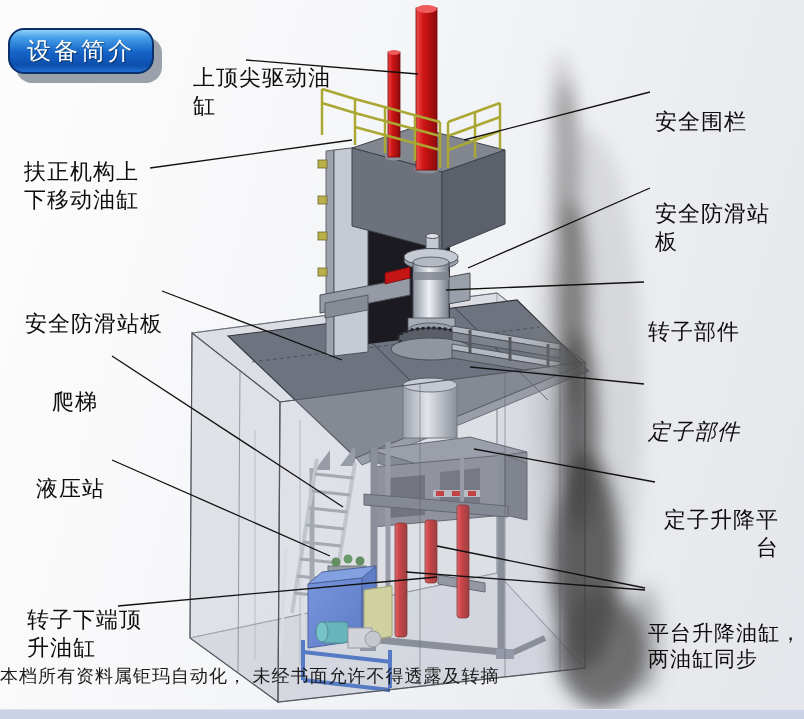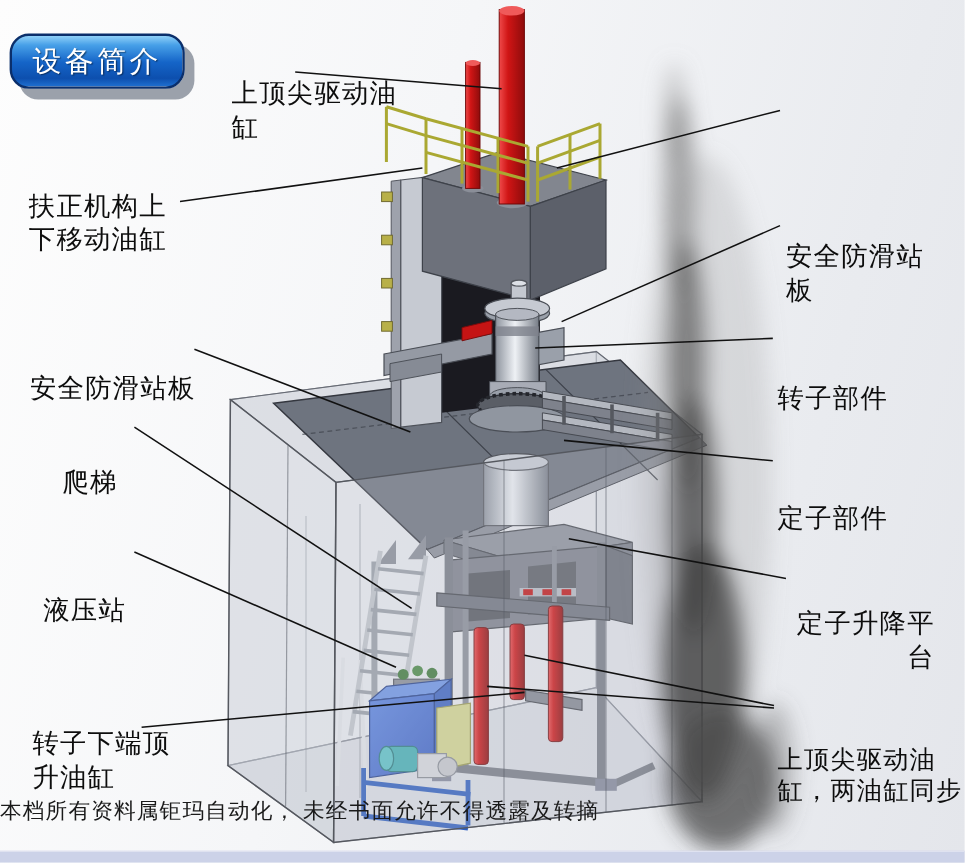--- a/index.html
+++ b/index.html
@@ -270,31 +270,32 @@
   <div id="badge">设备简介</div>
 
   <div class="callout" style="left:193px;top:16px;width:150px;">上顶尖驱动油缸</div>
 
   <div class="callout" style="left:25px;top:262px;width:160px;">安全防滑站板</div>
 
   <div class="callout" style="left:24px;top:110px;width:122px;">扶正机构上下移动油缸</div>
 
   <div class="callout" style="left:52px;top:340px;">爬梯</div>
 
-  <div class="callout" style="left:36px;top:447px;">液压站</div>
+  <div class="callout" style="left:36px;top:427px;">液压站</div>
 
   <div class="callout" style="left:27px;top:558px;width:122px;">转子下端顶升油缸</div>
 
+  <div class="callout" style="left:655px;top:60px;">安全围栏</div>
 
   <div class="callout" style="left:655px;top:152px;width:122px;">安全防滑站板</div>
 
   <div class="callout" style="left:648px;top:270px;">转子部件</div>
 
-  <div class="callout" style="left:648px;top:370px;">定子部件</div>
+  <div class="callout" style="left:648px;top:370px;font-style:italic;">定子部件</div>
 
   <div class="callout" style="left:657px;top:458px;width:122px;text-align:right;">定子升降平台</div>
 
-  <div class="callout" style="left:648px;top:572px;width:156px;font-size:21px;">上顶尖驱动油缸，两油缸同步</div>
+  <div class="callout" style="left:648px;top:572px;width:156px;font-size:21px;">平台升降油缸，两油缸同步</div>
 
   <div id="footer">本档所有资料属钜玛自动化， 未经书面允许不得透露及转摘</div>
   <div id="bottom-strip"></div>
 
 </div>
 
 </body></html>

